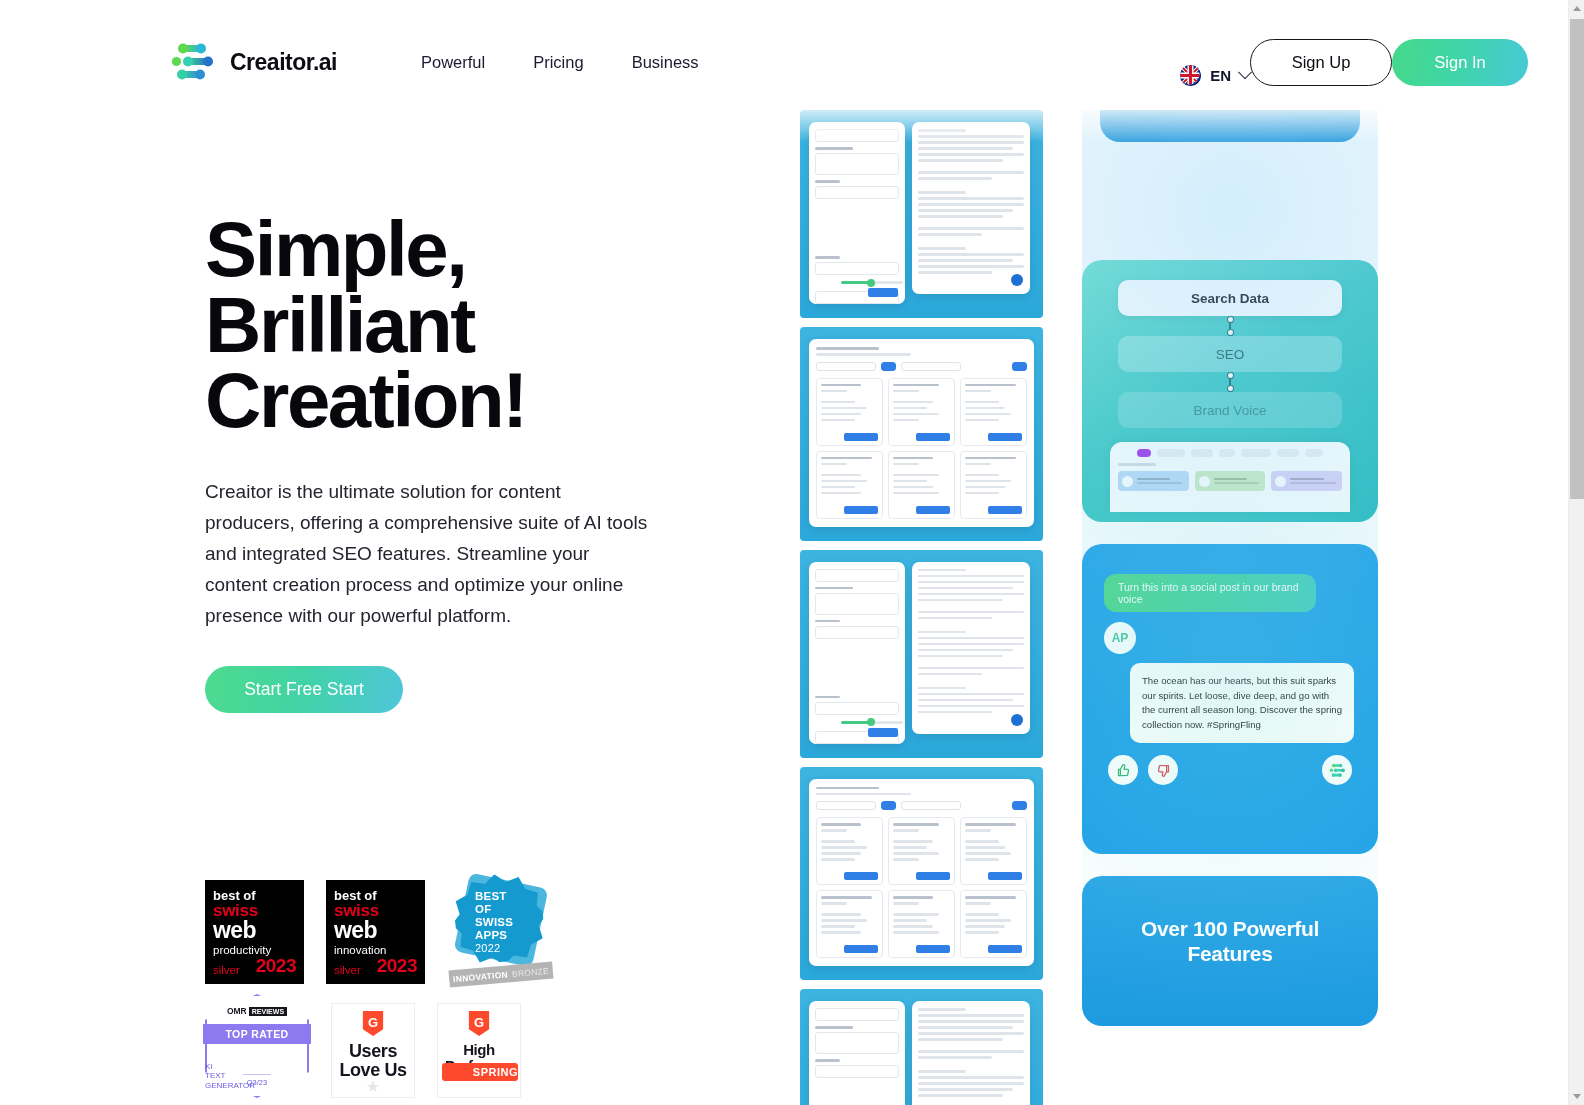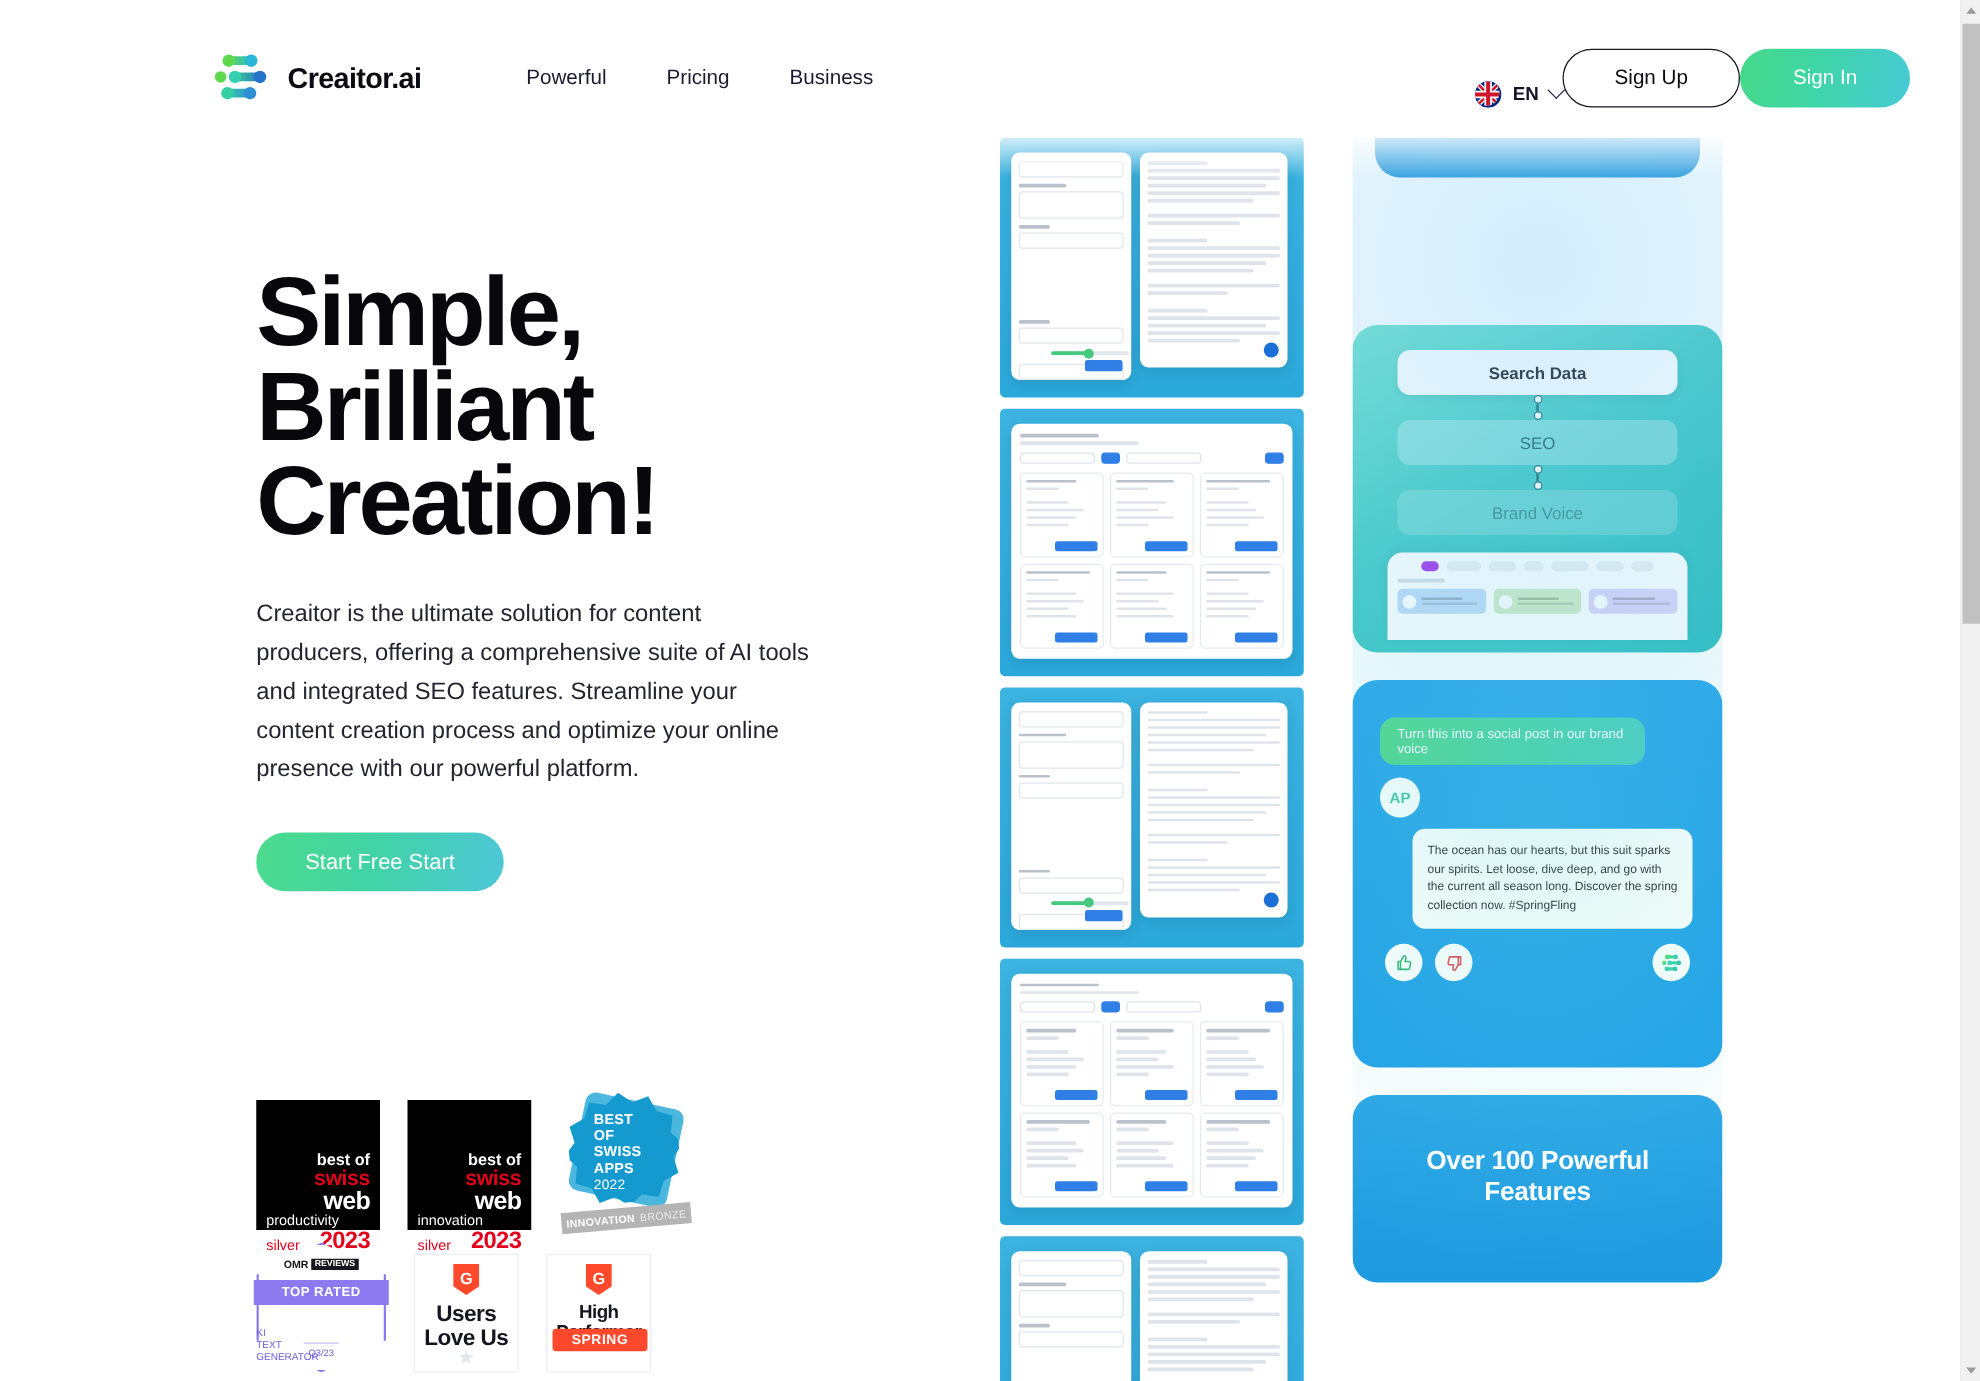--- a/index.html
+++ b/index.html
@@ -169,24 +169,24 @@
   .award-row + .award-row { margin-top: 10px; }
 
   .bosw {
     width: 99px; height: 104px;
     background: #000;
     position: relative;
     padding: 9px 8px 8px 8px;
     display: flex; flex-direction: column; justify-content: space-between;
     flex: none;
   }
-  .bosw-top { text-align: right; line-height: 1.0; margin-top: 32px; }
+  .bosw-top { line-height: 1.0; }
   .bosw-best { font-size: 13px; font-weight: bold; color: #fff; }
   .bosw-swiss { font-size: 17px; font-weight: bold; color: #e2001a; letter-spacing: -0.3px; }
-  .bosw-web { font-size: 20px; font-weight: bold; color: #fff; letter-spacing: -0.6px; }
+  .bosw-web { font-size: 23px; font-weight: bold; color: #fff; letter-spacing: -0.6px; }
   .bosw-bot { line-height: 1.05; }
   .bosw-cat { font-size: 11.5px; color: #fff; }
   .bosw-line { display: flex; align-items: flex-end; justify-content: space-between; }
   .bosw-silver { font-size: 11.5px; color: #e2001a; }
   .bosw-year { font-size: 19px; font-weight: bold; color: #e2001a; letter-spacing: -0.5px; }
 
   .bosa {
     position: relative;
     width: 104px; height: 112px;
     flex: none;
@@ -285,21 +285,21 @@
   .g2-txt {
     position: absolute; left: 0; top: 38px; width: 100%;
     text-align: center;
     font-size: 18px; font-weight: bold; line-height: 1.04;
     color: #15151f; letter-spacing: -.4px;
   }
   .g2-txt.sm { font-size: 15px; top: 38px; }
   .g2-band {
     position: absolute; left: 4px; bottom: 16px; width: 76px; height: 18px;
     background: #ff492c; border-radius: 3px;
-    display: flex; align-items: center; justify-content: center;
+    display: flex; align-items: center; justify-content: flex-end;
   }
   .g2-band span { color: #fff; font-size: 11px; font-weight: bold; letter-spacing: .5px; }
   .g2-star {
     position: absolute; left: 50%; bottom: 2px; transform: translateX(-50%);
     font-size: 16px; color: #e3e6eb; line-height: 1;
   }
 
   
   .col-mid {
     position: absolute;

